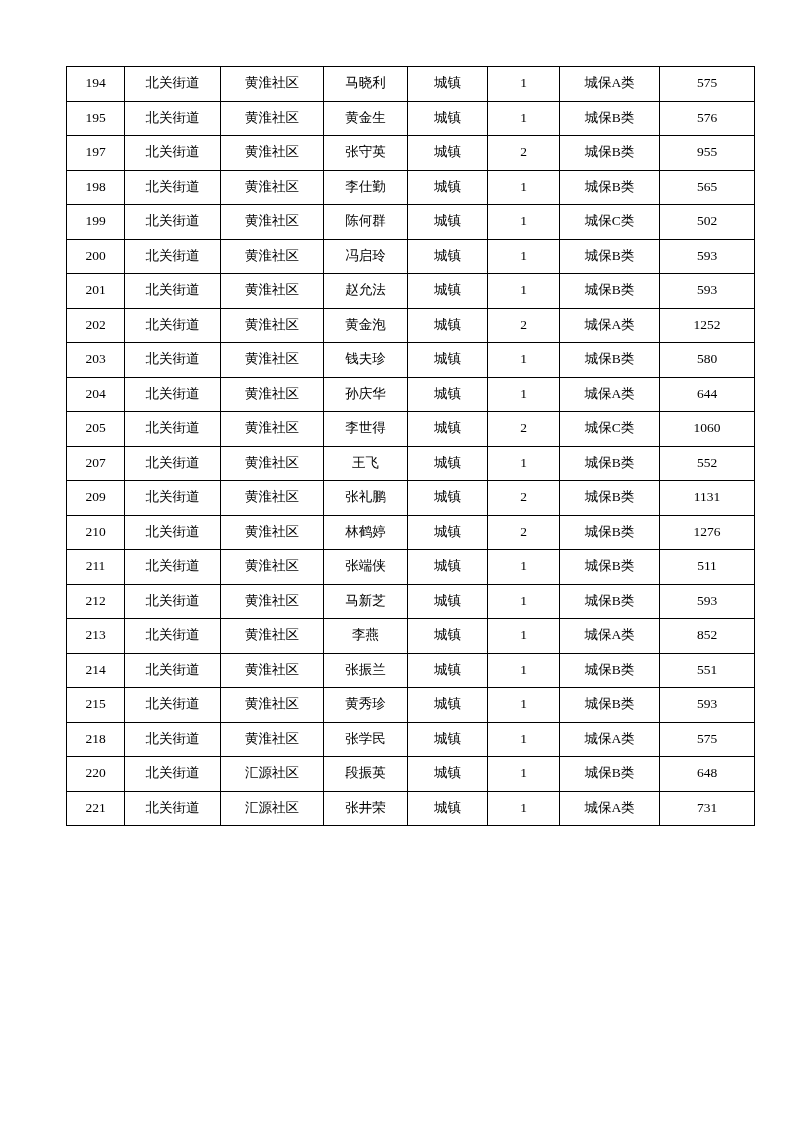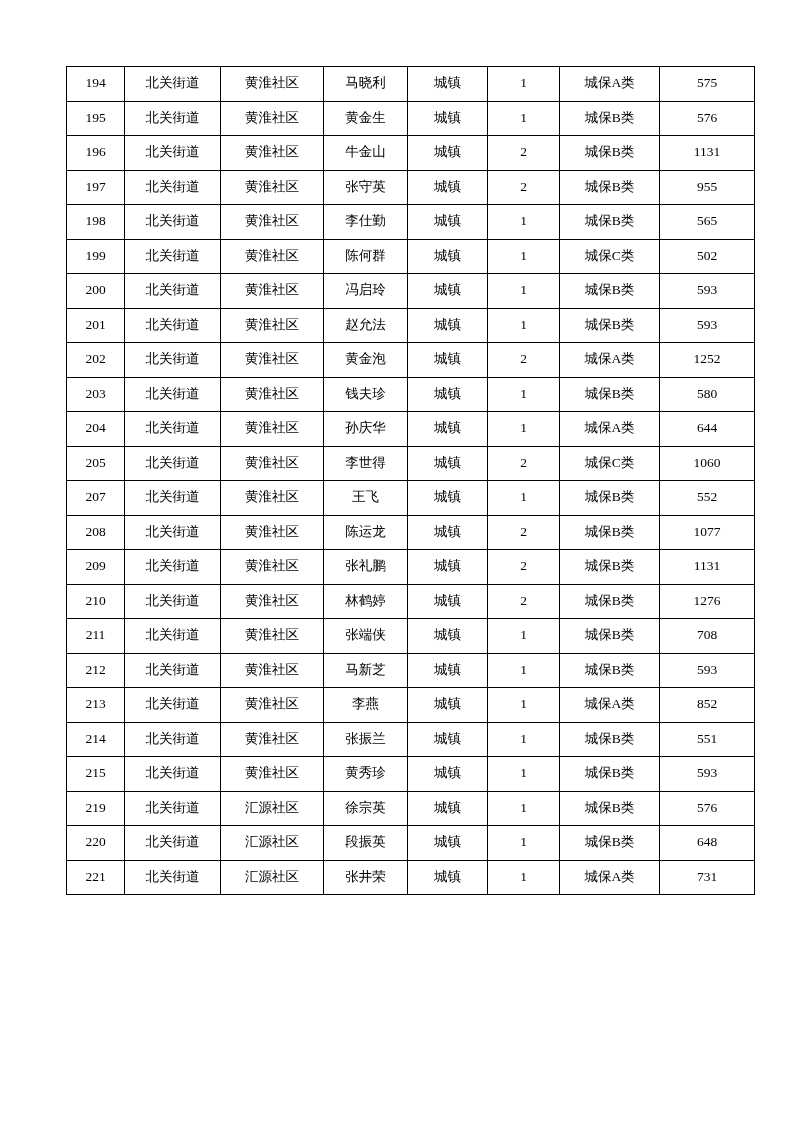--- a/index.html
+++ b/index.html
@@ -79,30 +79,20 @@
           <td class="num">195</td>
           <td>北关街道</td>
           <td>黄淮社区</td>
           <td>黄金生</td>
           <td>城镇</td>
           <td class="num">1</td>
           <td>城保B类</td>
           <td class="num">576</td>
         </tr>
         <tr>
-          <td class="num">196</td>
-          <td>北关街道</td>
-          <td>黄淮社区</td>
-          <td>牛金山</td>
-          <td>城镇</td>
-          <td class="num">2</td>
-          <td>城保B类</td>
-          <td class="num">1131</td>
-        </tr>
-        <tr>
           <td class="num">197</td>
           <td>北关街道</td>
           <td>黄淮社区</td>
           <td>张守英</td>
           <td>城镇</td>
           <td class="num">2</td>
           <td>城保B类</td>
           <td class="num">955</td>
         </tr>
         <tr>
@@ -189,30 +179,20 @@
           <td class="num">207</td>
           <td>北关街道</td>
           <td>黄淮社区</td>
           <td>王飞</td>
           <td>城镇</td>
           <td class="num">1</td>
           <td>城保B类</td>
           <td class="num">552</td>
         </tr>
         <tr>
-          <td class="num">208</td>
-          <td>北关街道</td>
-          <td>黄淮社区</td>
-          <td>陈运龙</td>
-          <td>城镇</td>
-          <td class="num">2</td>
-          <td>城保B类</td>
-          <td class="num">1077</td>
-        </tr>
-        <tr>
           <td class="num">209</td>
           <td>北关街道</td>
           <td>黄淮社区</td>
           <td>张礼鹏</td>
           <td>城镇</td>
           <td class="num">2</td>
           <td>城保B类</td>
           <td class="num">1131</td>
         </tr>
         <tr>
@@ -226,21 +206,21 @@
           <td class="num">1276</td>
         </tr>
         <tr>
           <td class="num">211</td>
           <td>北关街道</td>
           <td>黄淮社区</td>
           <td>张端侠</td>
           <td>城镇</td>
           <td class="num">1</td>
           <td>城保B类</td>
-          <td class="num">708</td>
+          <td class="num">511</td>
         </tr>
         <tr>
           <td class="num">212</td>
           <td>北关街道</td>
           <td>黄淮社区</td>
           <td>马新芝</td>
           <td>城镇</td>
           <td class="num">1</td>
           <td>城保B类</td>
           <td class="num">593</td>
@@ -269,28 +249,28 @@
           <td class="num">215</td>
           <td>北关街道</td>
           <td>黄淮社区</td>
           <td>黄秀珍</td>
           <td>城镇</td>
           <td class="num">1</td>
           <td>城保B类</td>
           <td class="num">593</td>
         </tr>
         <tr>
-          <td class="num">219</td>
-          <td>北关街道</td>
-          <td>汇源社区</td>
-          <td>徐宗英</td>
-          <td>城镇</td>
-          <td class="num">1</td>
-          <td>城保B类</td>
-          <td class="num">576</td>
+          <td class="num">218</td>
+          <td>北关街道</td>
+          <td>黄淮社区</td>
+          <td>张学民</td>
+          <td>城镇</td>
+          <td class="num">1</td>
+          <td>城保A类</td>
+          <td class="num">575</td>
         </tr>
         <tr>
           <td class="num">220</td>
           <td>北关街道</td>
           <td>汇源社区</td>
           <td>段振英</td>
           <td>城镇</td>
           <td class="num">1</td>
           <td>城保B类</td>
           <td class="num">648</td>

